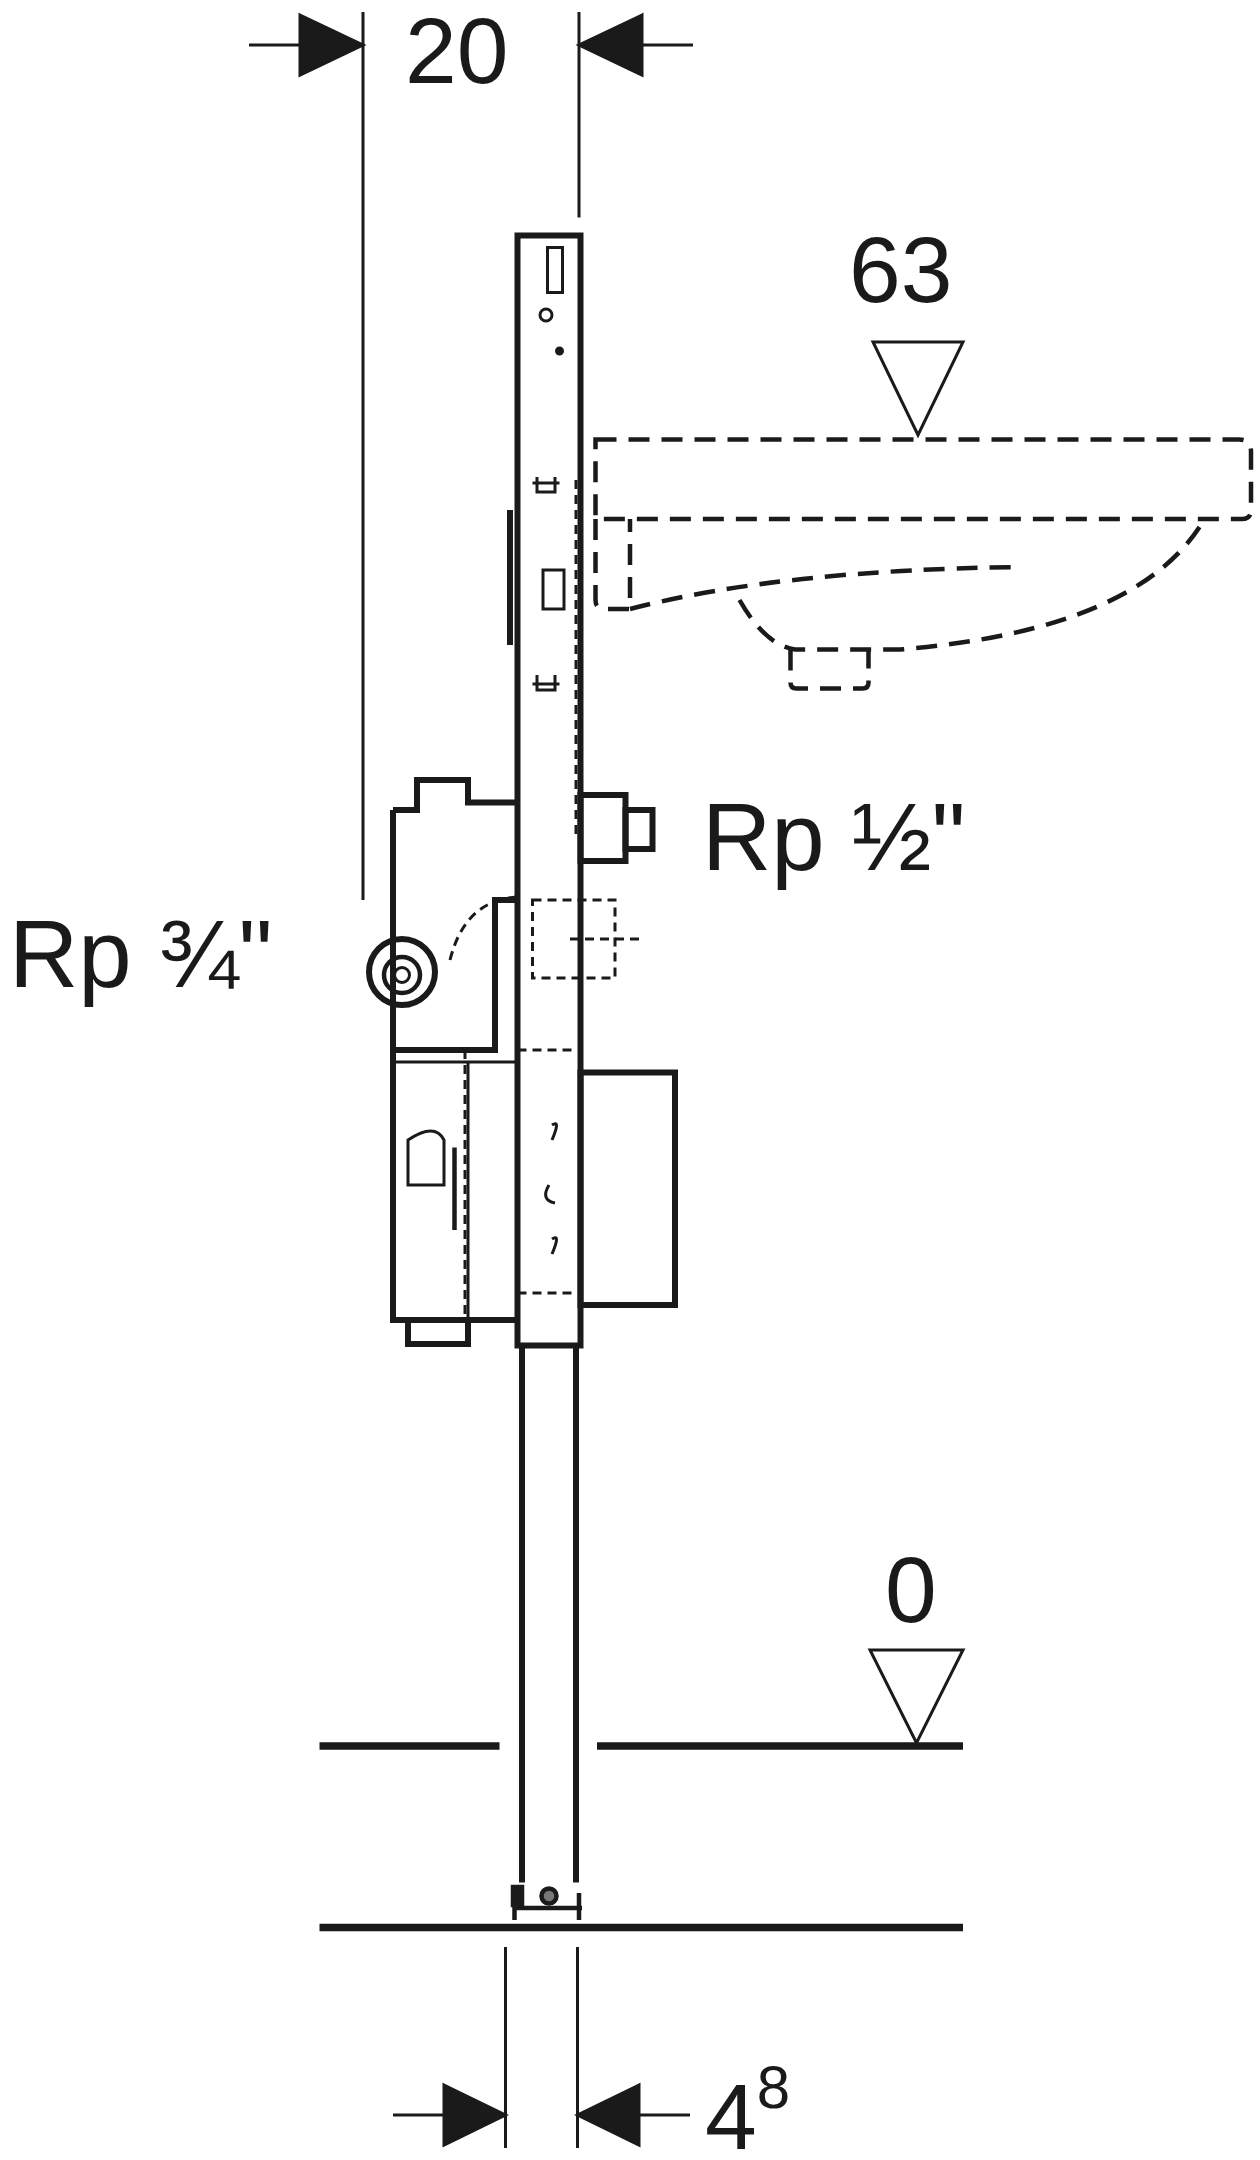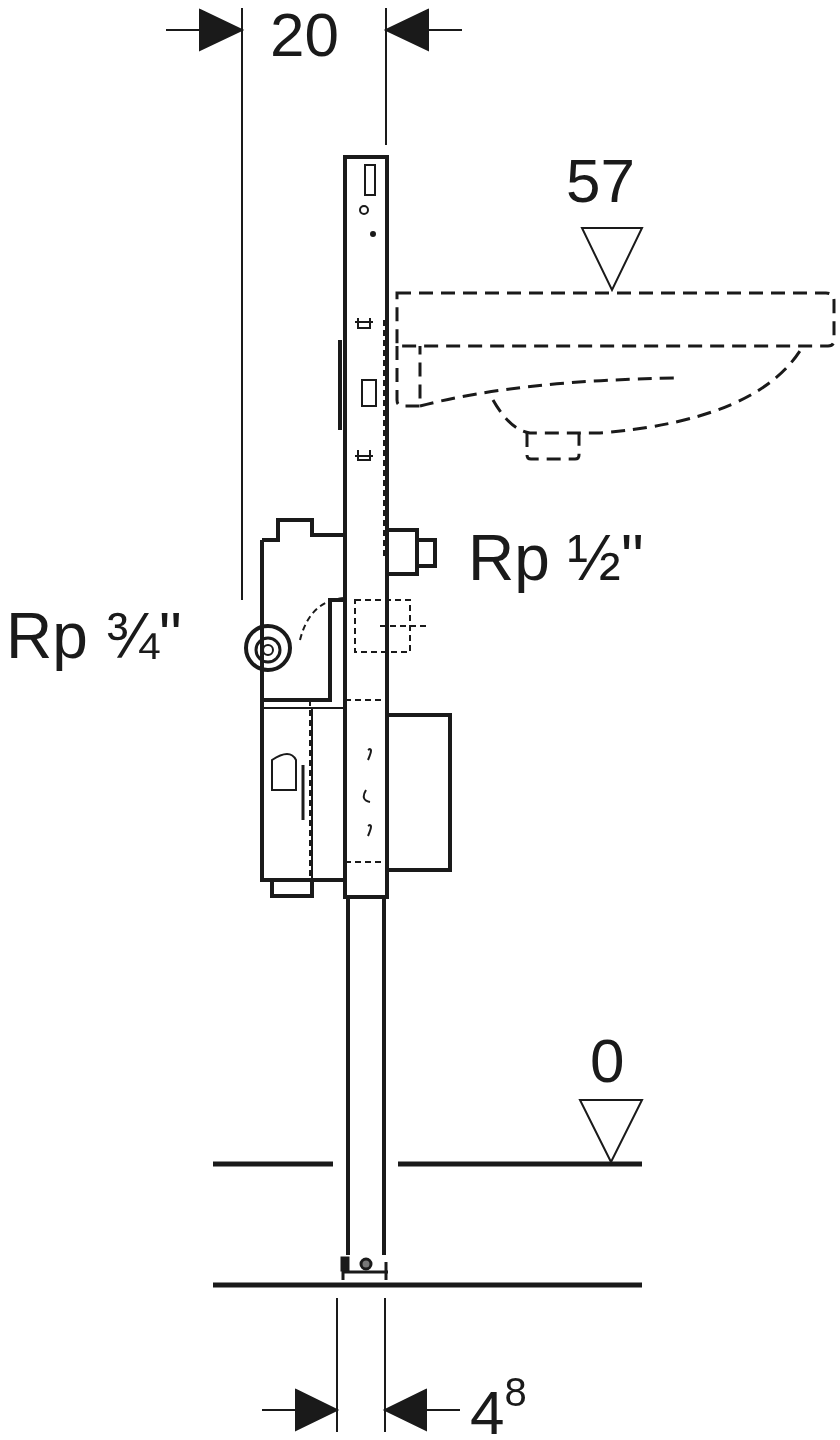--- a/index.html
+++ b/index.html
@@ -103,17 +103,17 @@
       <line x1="385" y1="1298" x2="385" y2="1432"></line>
       <line x1="262" y1="1410" x2="296" y2="1410"></line>
       <polygon points="296,1390 337,1410 296,1430" fill="#1a1a1a"></polygon>
       <line x1="426" y1="1410" x2="460" y2="1410"></line>
       <polygon points="426,1390 385,1410 426,1430" fill="#1a1a1a"></polygon>
     </g>
   </g>
 </svg>
 
 <div class="lbl dim-top">20</div>
-<div class="lbl lvl-85">57</div>
+<div class="lbl lvl-85">63</div>
 <div class="lbl lvl-0">0</div>
 <div class="lbl rp-half"><span>Rp</span> <span>½"</span></div>
 <div class="lbl rp-34"><span>Rp</span> <span>¾"</span></div>
 <div class="lbl dim-bot"><span>4</span><sup>8</sup></div>
 
 </body></html>

